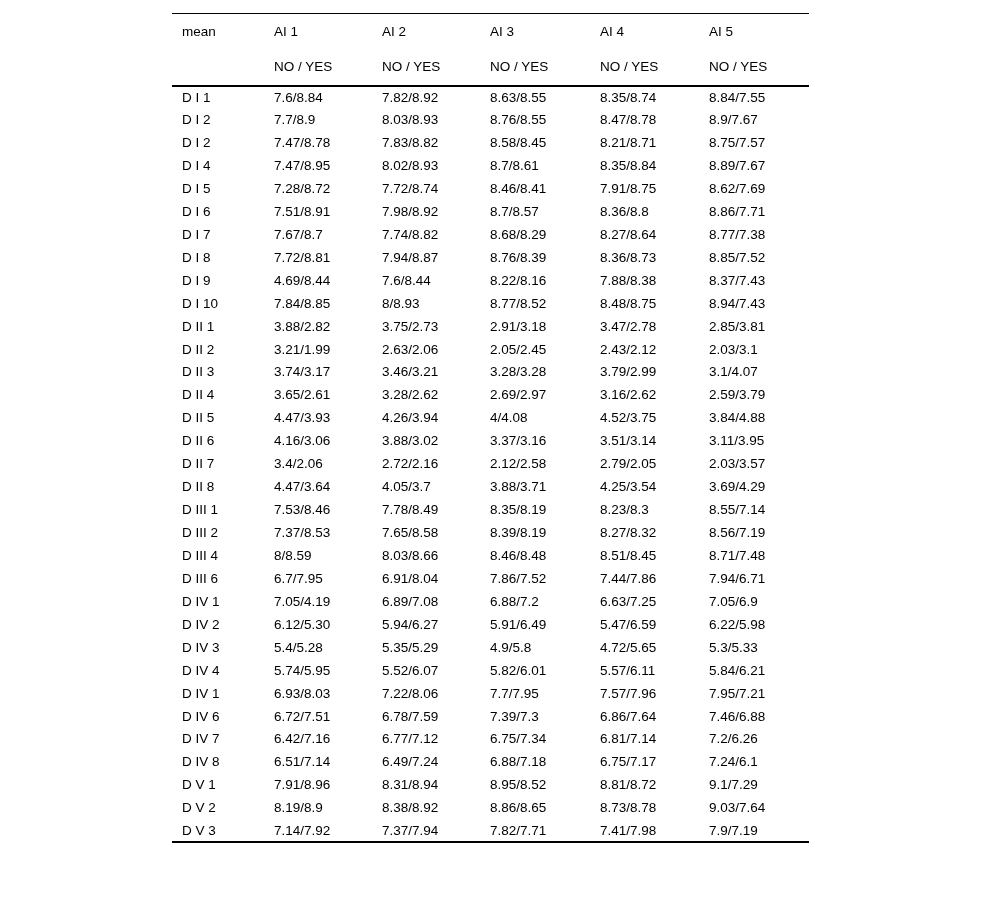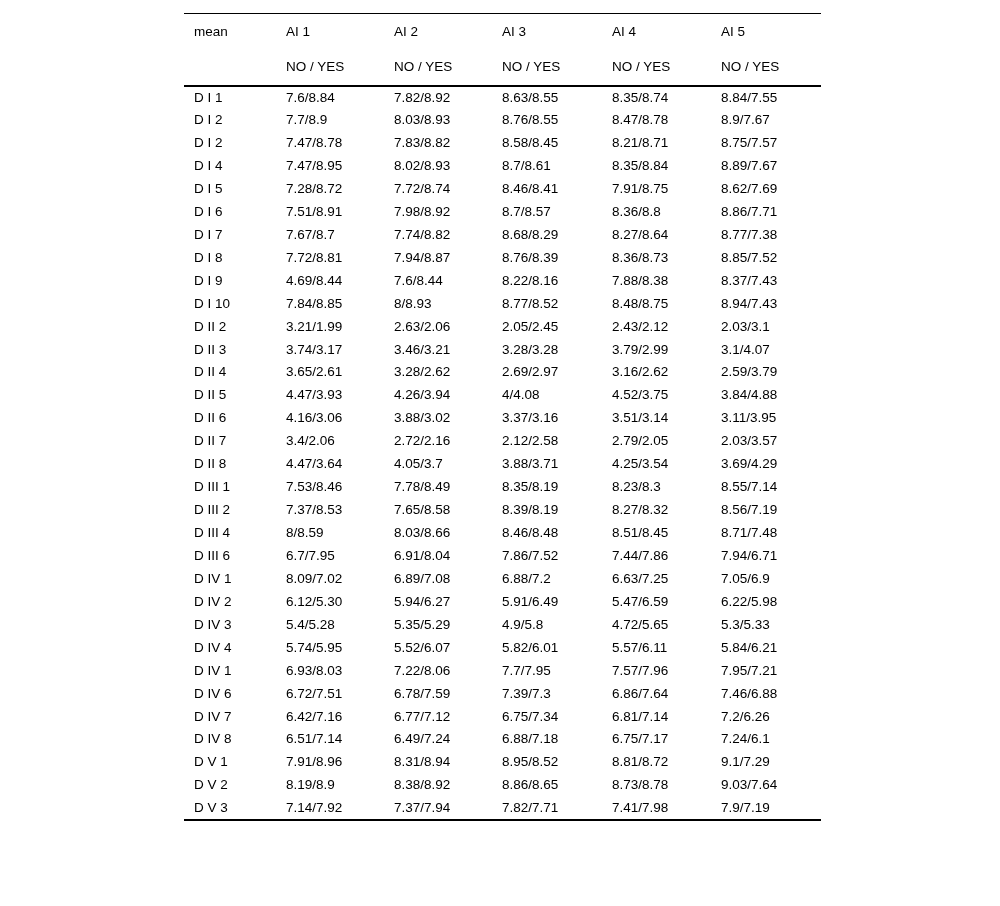--- a/index.html
+++ b/index.html
@@ -7,21 +7,21 @@
     padding: 0;
     background: #ffffff;
     width: 1000px;
     height: 906px;
     font-family: "Liberation Sans", sans-serif;
     color: #000000;
     -webkit-font-smoothing: antialiased;
   }
   .table-wrap {
     position: absolute;
-    left: 184px;
+    left: 172px;
     top: 13px;
   }
   table.results {
     border-collapse: collapse;
     table-layout: fixed;
     width: 637px;
     font-size: 13.5px;
     line-height: 1;
     border-top: 1px solid #000000;
     border-bottom: 2px solid #000000;
@@ -157,20 +157,28 @@
         </tr>
         <tr>
           <td>D I 10</td>
           <td>7.84/8.85</td>
           <td>8/8.93</td>
           <td>8.77/8.52</td>
           <td>8.48/8.75</td>
           <td>8.94/7.43</td>
         </tr>
         <tr>
+          <td>D II 1</td>
+          <td>3.88/2.82</td>
+          <td>3.75/2.73</td>
+          <td>2.91/3.18</td>
+          <td>3.47/2.78</td>
+          <td>2.85/3.81</td>
+        </tr>
+        <tr>
           <td>D II 2</td>
           <td>3.21/1.99</td>
           <td>2.63/2.06</td>
           <td>2.05/2.45</td>
           <td>2.43/2.12</td>
           <td>2.03/3.1</td>
         </tr>
         <tr>
           <td>D II 3</td>
           <td>3.74/3.17</td>
@@ -246,21 +254,21 @@
         <tr>
           <td>D III 6</td>
           <td>6.7/7.95</td>
           <td>6.91/8.04</td>
           <td>7.86/7.52</td>
           <td>7.44/7.86</td>
           <td>7.94/6.71</td>
         </tr>
         <tr>
           <td>D IV 1</td>
-          <td>8.09/7.02</td>
+          <td>7.05/4.19</td>
           <td>6.89/7.08</td>
           <td>6.88/7.2</td>
           <td>6.63/7.25</td>
           <td>7.05/6.9</td>
         </tr>
         <tr>
           <td>D IV 2</td>
           <td>6.12/5.30</td>
           <td>5.94/6.27</td>
           <td>5.91/6.49</td>

